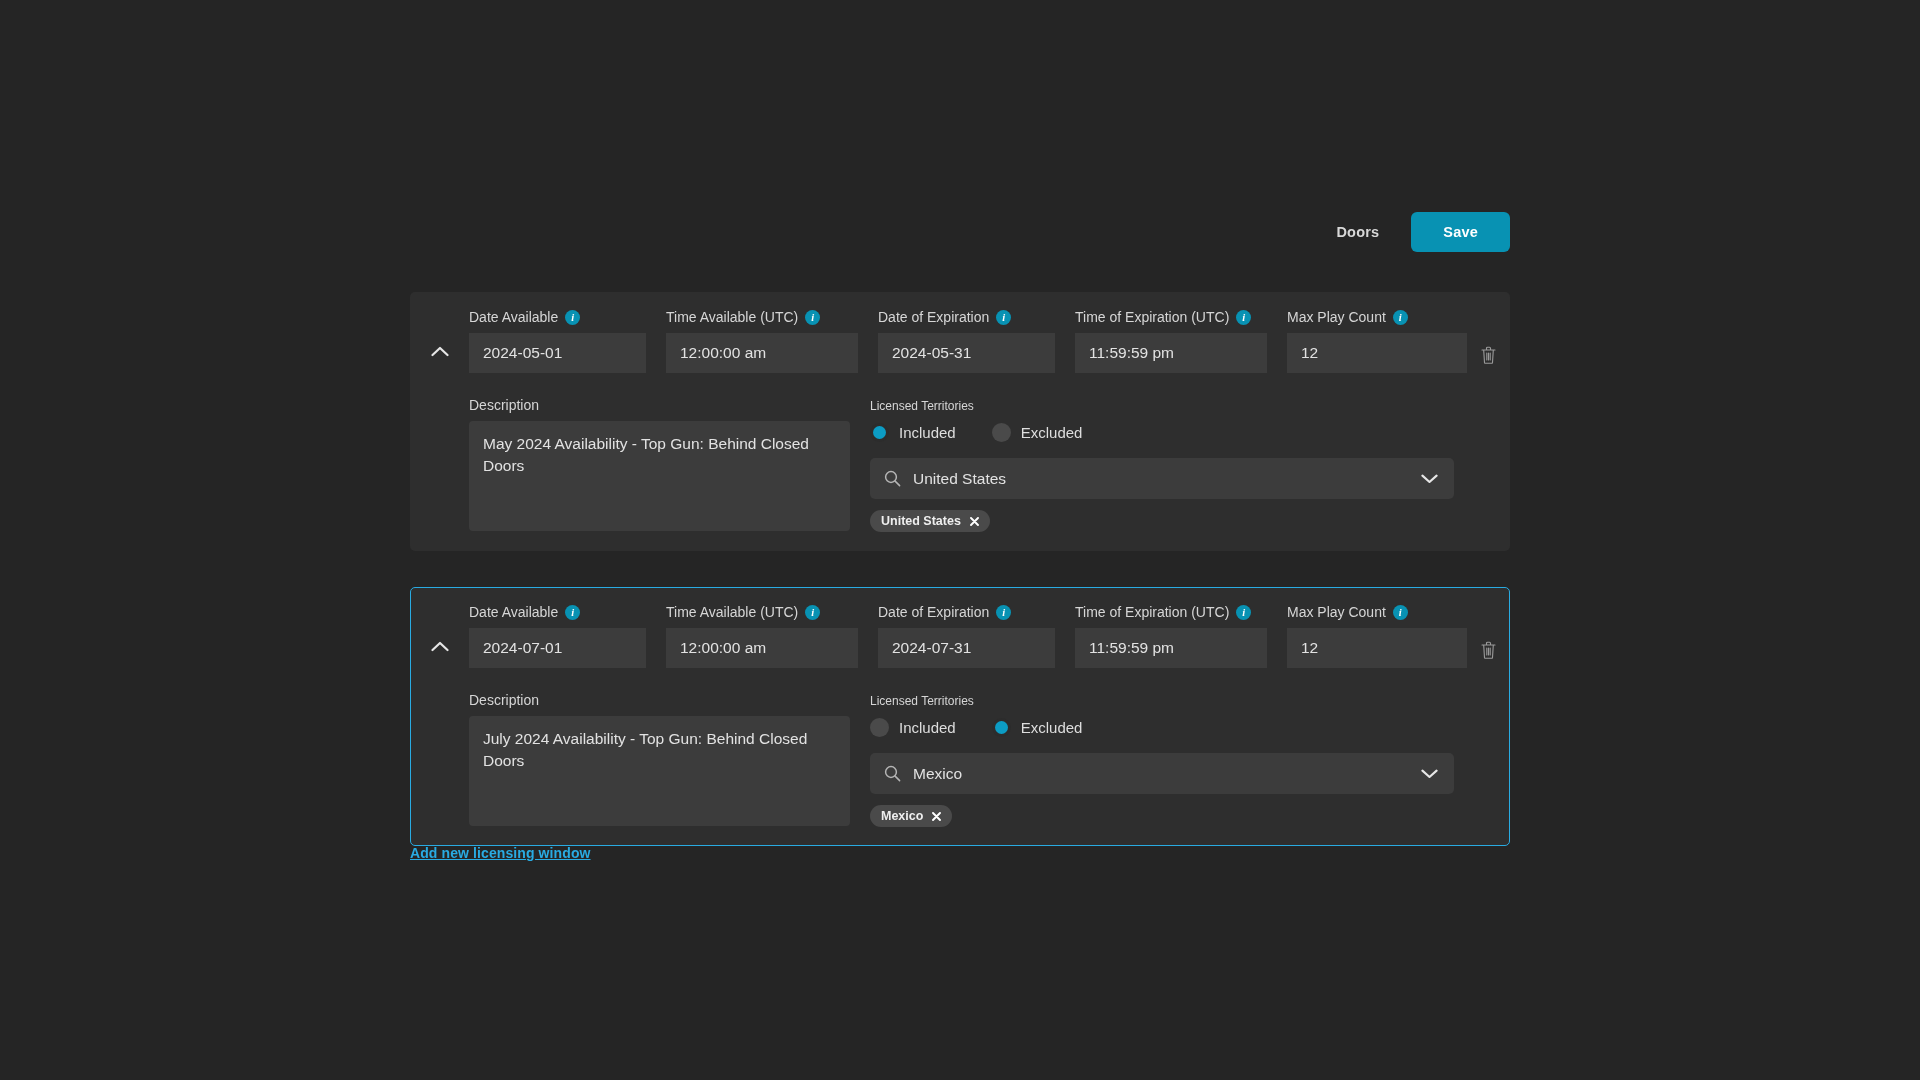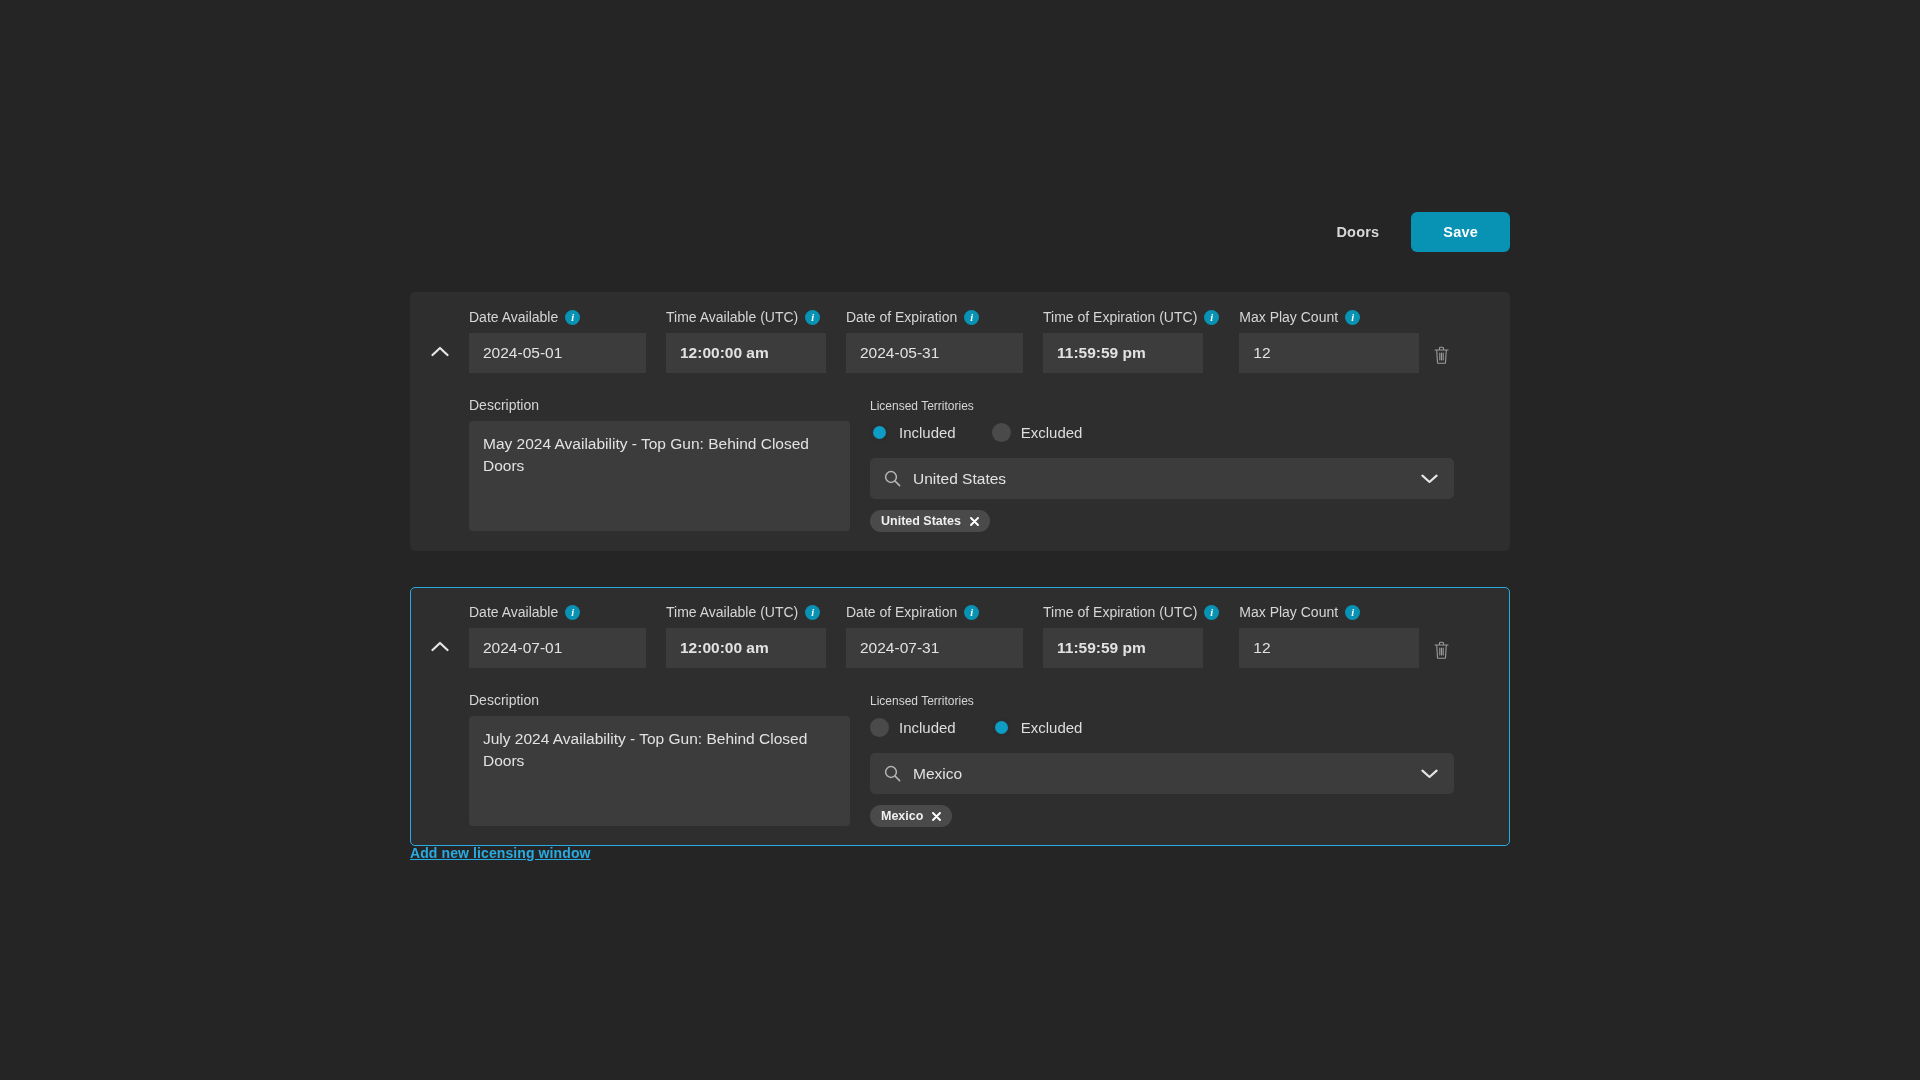--- a/index.html
+++ b/index.html
@@ -106,21 +106,21 @@
     cursor:pointer;
   }
   .input {
     background:#3c3c3c; border:none; border-radius:0;
     color:#e2e2e2; font-size:15.5px;
     height:40px; padding:0 14px;
     font-family:"Liberation Sans", sans-serif;
     outline:none;
   }
   .w-date { width:177px; }
-  .w-time { width:160px;font-weight:bold; }
+  .w-time { width:192px; }
   .w-count { width:180px; }
 
   .trash-btn {
     width:44px; height:40px; margin-top:30px;
     display:flex; align-items:center; justify-content:center;
     cursor:pointer;
   }
 
   
   .wrow2 { display:flex; padding-left:58px; margin-top:22px; gap:20px; }

